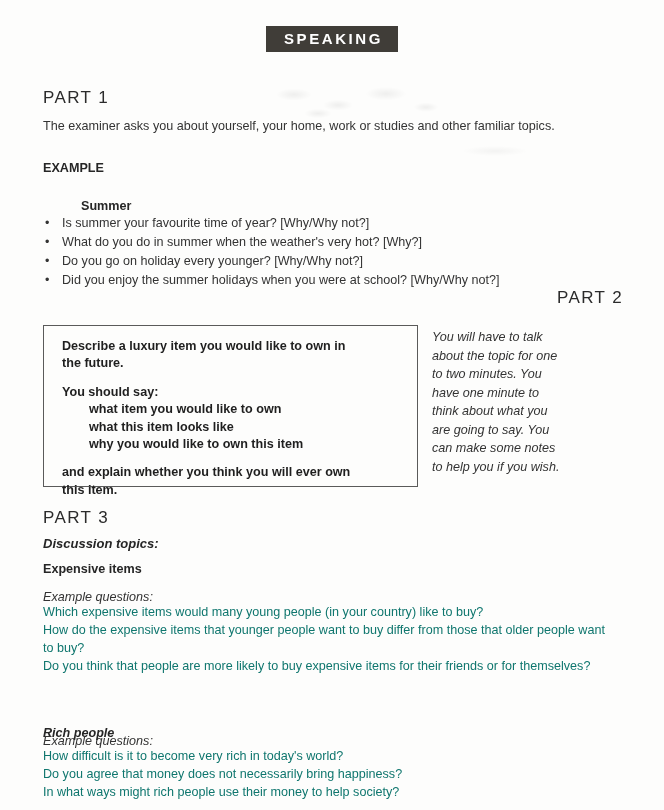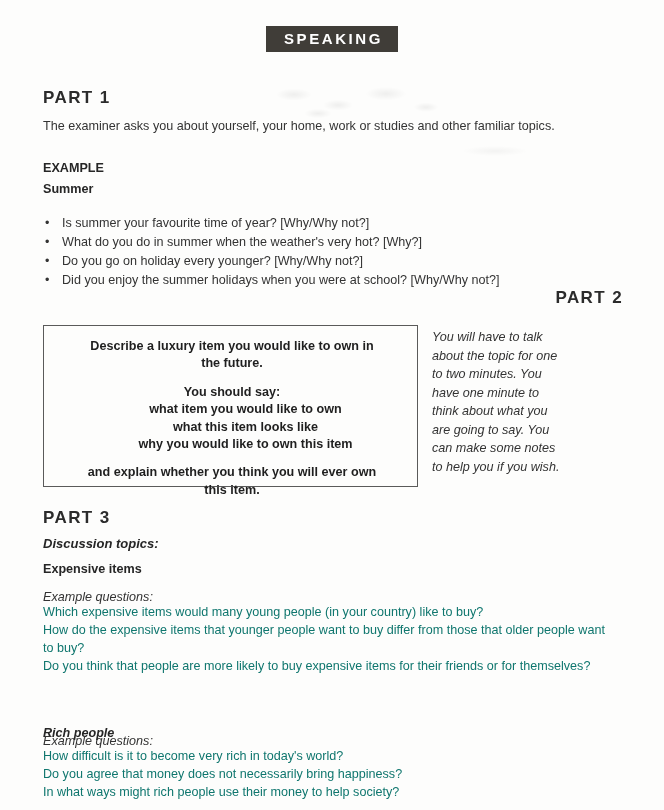--- a/index.html
+++ b/index.html
@@ -73,21 +73,21 @@
   
   .content {
     position: absolute;
     left: 43px;
     top: 0;
     width: 580px;
   }
 
   h2.part {
     font-size: 17px;
-    font-weight: bold;
+    font-weight: normal;
     letter-spacing: 1.4px;
     margin: 0;
     color: #2b2b2b;
   }
 
   p.body {
     font-size: 12.6px;
     line-height: 1.42;
     margin: 0;
     color: #333;
@@ -138,21 +138,20 @@
   .cuecard {
     position: absolute;
     left: 43px;
     top: 325px;
     width: 375px;
     height: 162px;
     box-sizing: border-box;
     border: 1.2px solid #5a5a5a;
     padding: 12px 15px 10px 18px;
     background: transparent;
-    text-align: center;
   }
   .cuecard .cc-line {
     font-size: 12.6px;
     font-weight: bold;
     line-height: 1.38;
     color: #1f1f1f;
     margin: 0;
   }
   .cuecard .cc-gap {
     height: 11px;
@@ -204,21 +203,21 @@
   </div>
 
   <div class="content" style="top:118px; width:545px;">
     <p class="body">The examiner asks you about yourself, your home, work or studies and other familiar topics.</p>
   </div>
 
   <div class="content" style="top:161px;">
     <p class="bold">EXAMPLE</p>
   </div>
 
-  <div class="content" style="top:182px;">
+  <div class="content" style="top:199px;margin-left:38px;">
     <p class="bold">Summer</p>
   </div>
 
   <div class="content" style="top:214px;">
     <ul class="bullets">
       <li>
         <span class="dot">•</span>
         <span>Is summer your favourite time of year? [Why/Why not?]</span>
       </li>
       <li>

